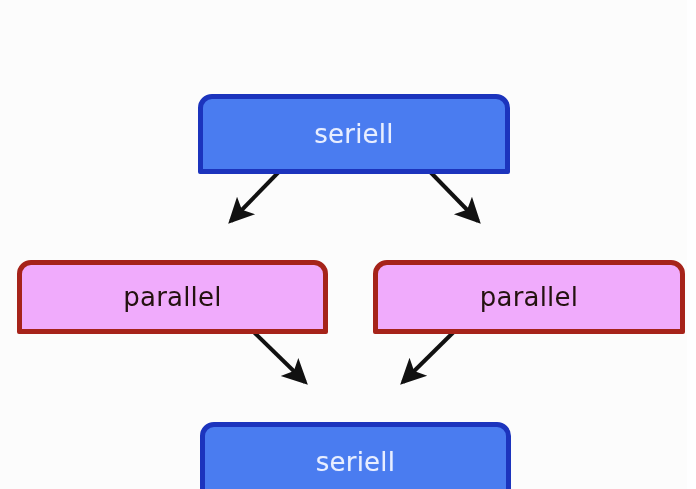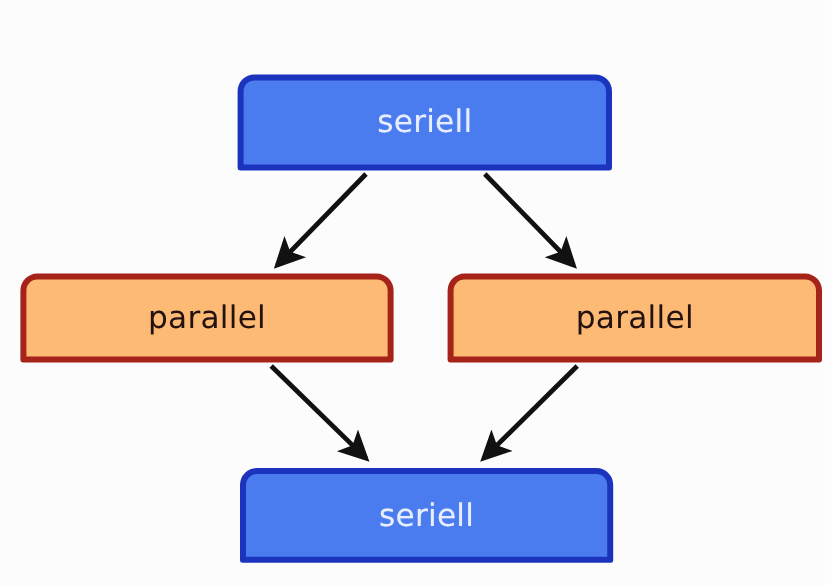--- a/index.html
+++ b/index.html
@@ -37,30 +37,31 @@
     box-sizing: border-box;
     display: flex;
     align-items: center;
     justify-content: center;
     border-style: solid;
     border-radius: 14px 14px 2px 2px;
     font-size: 26px;
     letter-spacing: 0.2px;
     white-space: nowrap;
     z-index: 3;
+    margin-top: 32px;
   }
   .node.serial {
     background: #4a7cf0;
     border-color: #1c34bd;
     border-width: 5px;
     color: #e8eeff;
     text-shadow: 0 0 1px rgba(255,255,255,0.35);
   }
   .node.parallel {
-    background: #fdba74;
+    background: #f0abfc;
     border-color: #a6231a;
     border-width: 5px;
     color: #241210;
   }
   #node-serial-top   { left: 198px; top: 62px;  width: 312px; height: 80px; }
   #node-parallel-left{ left: 17px;  top: 228px; width: 311px; height: 74px; }
   #node-parallel-right{left: 373px; top: 228px; width: 312px; height: 74px; }
   #node-serial-bottom{ left: 200px; top: 390px; width: 311px; height: 79px; }
 </style>
 </head>

